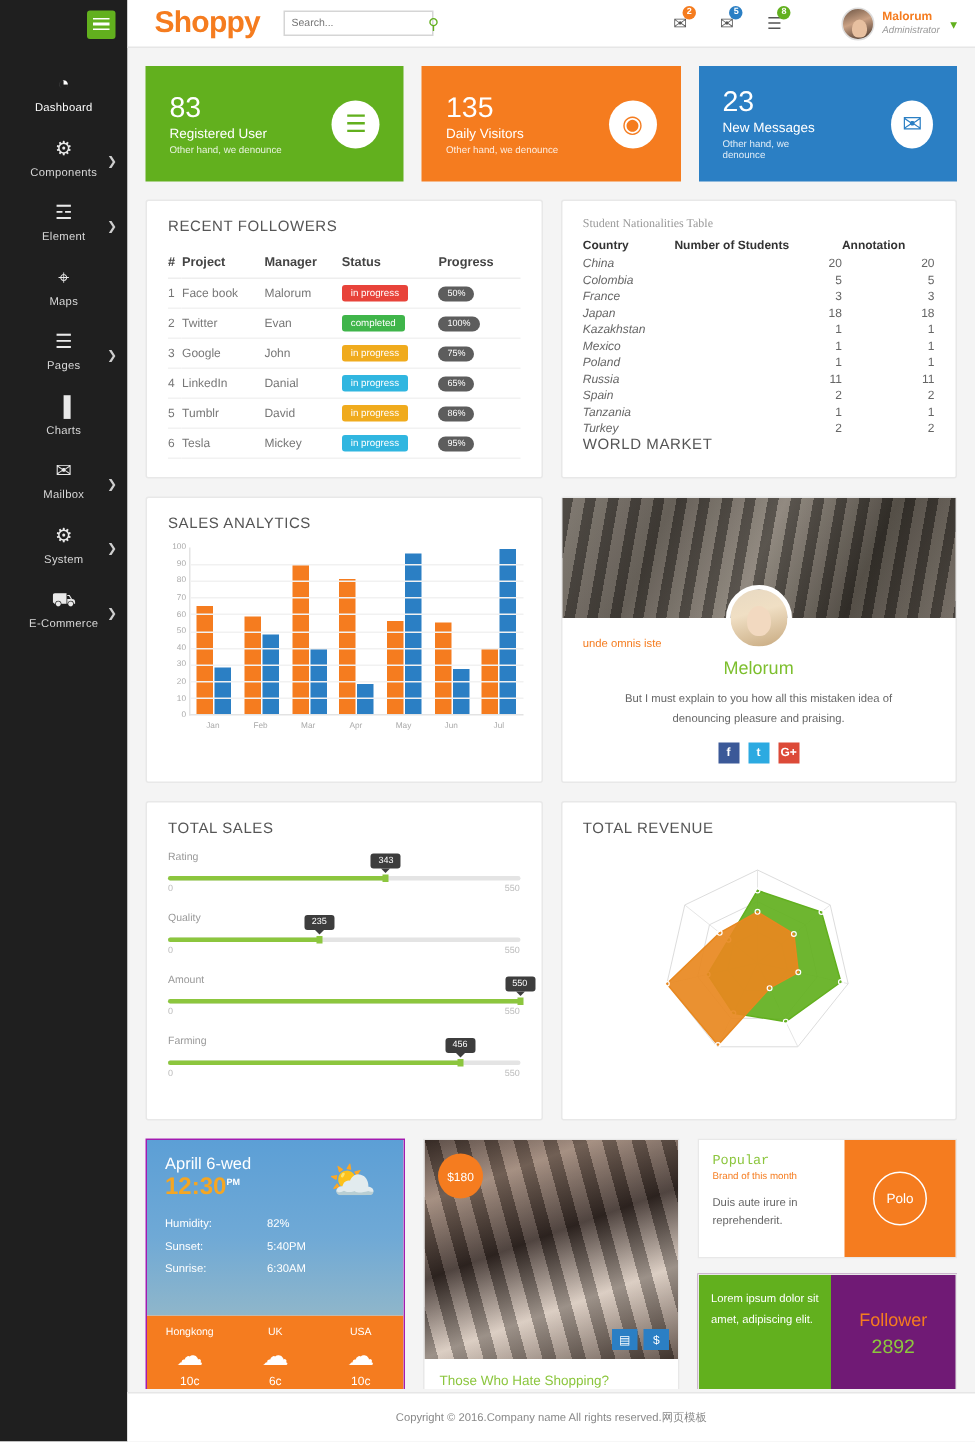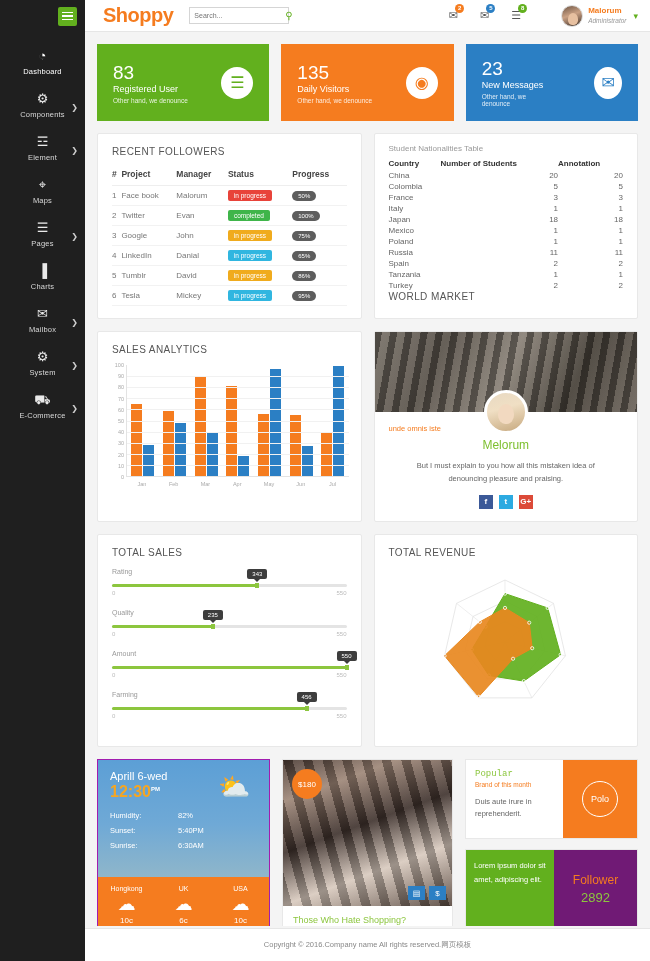--- a/index.html
+++ b/index.html
@@ -122,26 +122,26 @@
     border-radius: 2px; white-space: nowrap;
   }
   .p-red { background: #e8433a; } .p-green { background: #3fb54a; }
   .p-yellow { background: #f0ab1d; } .p-blue { background: #30b6e0; }
   .prog {
     display: inline-block; background: #5d5d5d; color: #fff; font-size: 6px;
     padding: 2px 6px; border-radius: 7px; min-width: 24px; text-align: center;
   }
 
   
-  .nat-sub { font-size: 8px; color: #999; padding: 10px 14px 4px; }
+  .nat-sub { font-size: 8px; color: #999; padding: 10px 14px 4px; font-family: Liberation Serif, serif; }
   table.nat { width: 100%; border-collapse: collapse; font-size: 8px; }
   table.nat th { font-weight: bold; color: #333; font-size: 8px; padding: 2px 0; }
   table.nat th.c1 { text-align: left; } table.nat th.c2, table.nat th.c3 { text-align: left; }
   table.nat td { color: #666; padding: 1px 0; }
-  table.nat td.c1 { text-align: left; } table.nat td.c2, table.nat td.c3 { text-align: right; }
+  table.nat td.c1 { text-align: left; font-style: italic; } table.nat td.c2, table.nat td.c3 { text-align: right; }
   .nat-wrap { padding: 0 14px; }
   .world-market { font-size: 10px; color: #555; padding: 0 14px 10px; letter-spacing: .4px; }
 
   
   .chart-area { padding: 2px 12px 10px; }
   .bars { position: relative; height: 112px; display: flex; }
   .yaxis {
     width: 16px; position: relative; font-size: 5.5px; color: #aaa;
   }
   .yaxis span { position: absolute; right: 2px; transform: translateY(-50%); }
@@ -461,28 +461,28 @@
                     <td class="c1">Colombia</td>
                     <td class="c2">5</td>
                     <td class="c3">5</td>
                   </tr>
                   <tr>
                     <td class="c1">France</td>
                     <td class="c2">3</td>
                     <td class="c3">3</td>
                   </tr>
                   <tr>
-                    <td class="c1">Italy</td>
-                    <td class="c2">1</td>
-                    <td class="c3">1</td>
-                  </tr>
-                  <tr>
                     <td class="c1">Japan</td>
                     <td class="c2">18</td>
                     <td class="c3">18</td>
+                  </tr>
+                  <tr>
+                    <td class="c1">Kazakhstan</td>
+                    <td class="c2">1</td>
+                    <td class="c3">1</td>
                   </tr>
                   <tr>
                     <td class="c1">Mexico</td>
                     <td class="c2">1</td>
                     <td class="c3">1</td>
                   </tr>
                   <tr>
                     <td class="c1">Poland</td>
                     <td class="c2">1</td>
                     <td class="c3">1</td>

